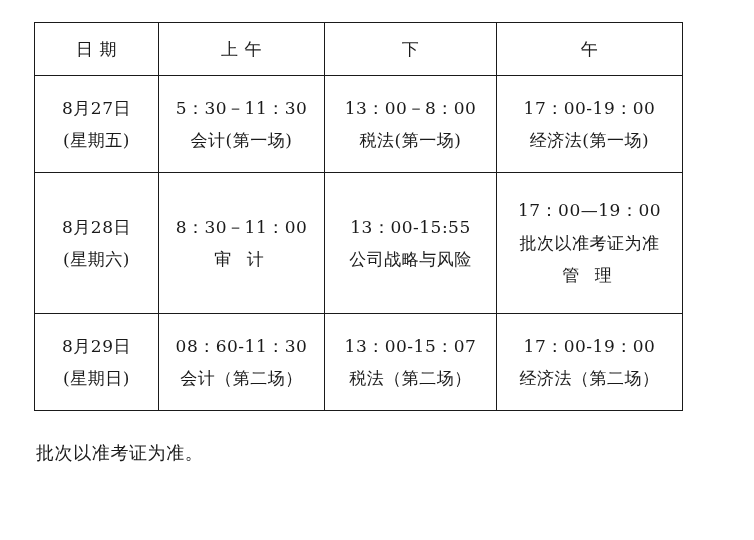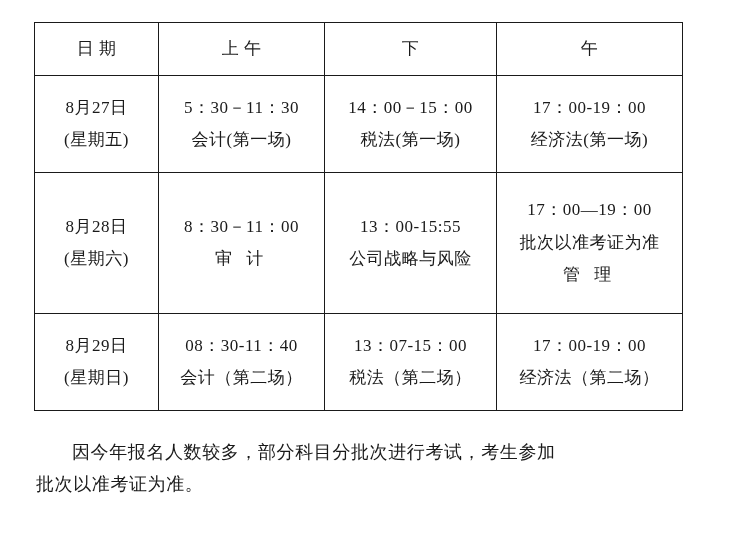--- a/index.html
+++ b/index.html
@@ -13,21 +13,20 @@
     font-family: "DejaVu Serif", "Liberation Serif", serif;
     color: #1a1a1a;
     overflow: hidden;
   }
   .page {
     position: relative;
     width: 754px;
     height: 440px;
     box-sizing: border-box;
     padding: 22px 16px 0 32px;
-    font-family: Liberation Serif, serif;
   }
   table.schedule {
     border-collapse: collapse;
     width: 648px;
     margin-left: 2px;
     table-layout: fixed;
   }
   table.schedule td {
     border: 1.5px solid #1a1a1a;
     text-align: center;
@@ -102,21 +101,21 @@
           <span class="line">8月27日</span>
           <div class="gap-sm"></div>
           <span class="line">(星期五)</span>
         </td>
         <td class="row-cell">
           <span class="line">5：30－11：30</span>
           <div class="gap-sm"></div>
           <span class="line">会计(第一场)</span>
         </td>
         <td class="row-cell">
-          <span class="line">14：00－15：00</span>
+          <span class="line">13：00－8：00</span>
           <div class="gap-sm"></div>
           <span class="line">税法(第一场)</span>
         </td>
         <td class="row-cell">
           <span class="line">17：00-19：00</span>
           <div class="gap-sm"></div>
           <span class="line">经济法(第一场)</span>
         </td>
       </tr>
 
@@ -145,36 +144,35 @@
         </td>
       </tr>
 
       <tr>
         <td class="row-cell">
           <span class="line">8月29日</span>
           <div class="gap-sm"></div>
           <span class="line">(星期日)</span>
         </td>
         <td class="row-cell">
-          <span class="line">08：30-11：40</span>
+          <span class="line">08：60-11：30</span>
           <div class="gap-sm"></div>
           <span class="line">会计（第二场）</span>
         </td>
         <td class="row-cell">
-          <span class="line">13：07-15：00</span>
+          <span class="line">13：00-15：07</span>
           <div class="gap-sm"></div>
           <span class="line">税法（第二场）</span>
         </td>
         <td class="row-cell">
           <span class="line">17：00-19：00</span>
           <div class="gap-sm"></div>
           <span class="line">经济法（第二场）</span>
         </td>
       </tr>
     </tbody>
   </table>
 
   <div class="note">
-    <p>因今年报名人数较多，部分科目分批次进行考试，考生参加</p>
     <p class="cont">批次以准考证为准。</p>
   </div>
 
 </div>
 
 </body></html>

